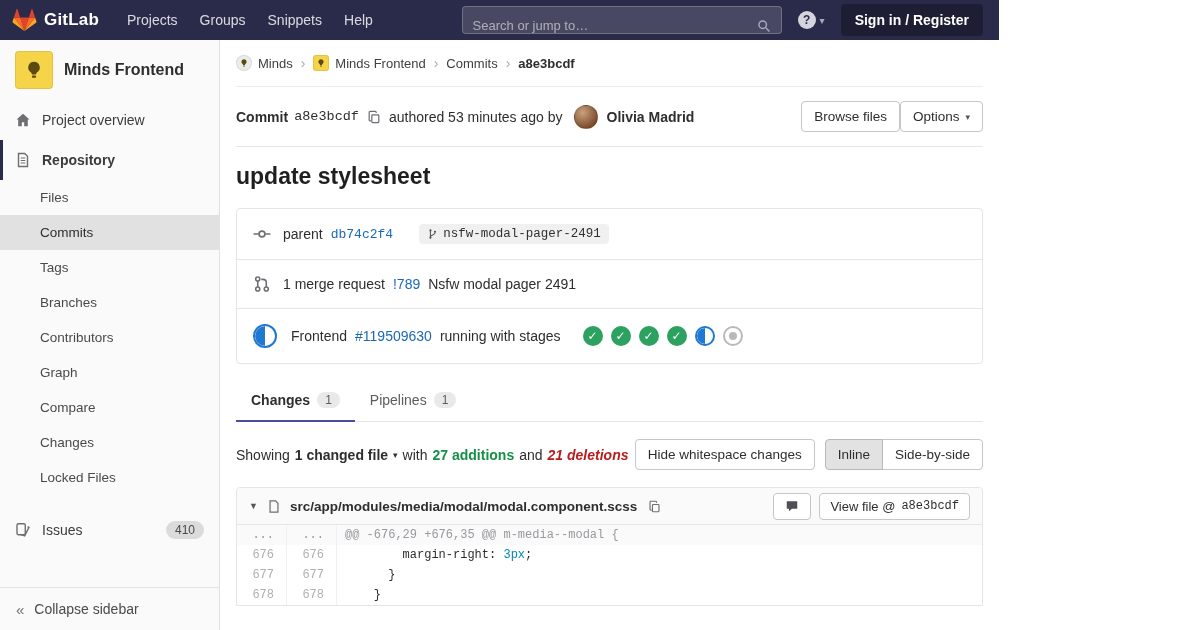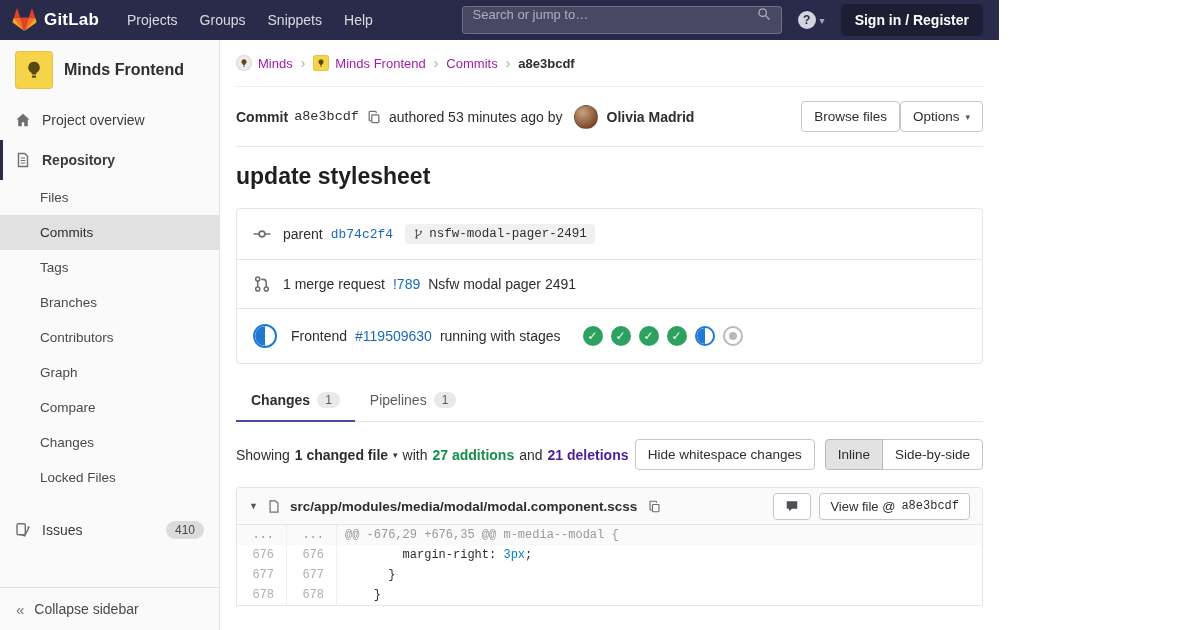--- a/index.html
+++ b/index.html
@@ -19,21 +19,21 @@
     background:#2a2a4a; display:flex; align-items:center; padding:0 16px 0 12px;
   }
   .brand { display:flex; align-items:center; gap:7px; cursor:pointer; }
   .brand-text { color:#fff; font-weight:700; font-size:17px; letter-spacing:.2px; }
   .nav-links { display:flex; align-items:center; gap:22px; margin-left:28px; }
   .nav-links a { color:rgba(255,255,255,.82); font-size:14px; }
   .nav-right { margin-left:auto; display:flex; align-items:center; gap:16px; }
   .searchbox {
     width:320px; height:28px; background:rgba(255,255,255,.14);
     border:1px solid rgba(255,255,255,.22); border-radius:4px;
-    display:flex; align-items:flex-start; padding:0 10px; color:#a9a9bc;
+    display:flex; align-items:flex-end; padding:0 10px; color:#a9a9bc;
   }
   .searchbox input {
     flex:1; background:transparent; border:none; outline:none;
     color:#fff; font-size:13px; font-family:inherit;
   }
   .searchbox input::placeholder { color:rgba(255,255,255,.55); }
   .help { display:flex; align-items:center; gap:4px; cursor:pointer; }
   .qcircle {
     width:18px; height:18px; border-radius:50%; background:#d4d4de; color:#2a2a4a;
     font-size:12px; font-weight:700; display:flex; align-items:center; justify-content:center;
@@ -79,21 +79,21 @@
   }
   .collapse-glyph { color:#6e6e73; font-size:15px; line-height:1; }
 
   
   .main { position:absolute; top:40px; left:220px; right:0; bottom:0; padding:0 16px; overflow:hidden; background:#fff; }
 
   .breadcrumbs {
     height:47px; display:flex; align-items:center; font-size:13px; color:#7a7a7a;
     border-bottom:1px solid #ededed;
   }
-  .crumb { display:flex; align-items:center; gap:6px; color:#a21caf; cursor:pointer; }
+  .crumb { display:flex; align-items:center; gap:6px; color:#404040; cursor:pointer; }
   .bc-avatar { width:16px; height:16px; border-radius:3px; background:#f6d44a; display:flex; align-items:center; justify-content:center; border:1px solid rgba(0,0,0,.08); }
   .bc-avatar.group { border-radius:50%; background:#ececec; }
   .bc-sep { margin:0 8px; color:#a9a9a9; font-size:14px; }
   .bc-current { color:#2e2e2e; font-weight:700; }
 
   .commit-header {
     display:flex; align-items:center; padding:14px 0; border-bottom:1px solid #e7e7e7; gap:6px;
   }
   .commit-word { font-weight:700; }
   .commit-sha { font-size:13.5px; color:#2e2e2e; }
@@ -114,21 +114,21 @@
 
   .commit-title { font-size:23px; font-weight:700; color:#1f1f1f; margin:16px 0 18px; }
 
   .info-box { border:1px solid #e5e5e5; border-radius:4px; margin-bottom:14px; }
   .info-row { display:flex; align-items:center; gap:8px; padding:15px 16px; }
   .info-row + .info-row { border-top:1px solid #e5e5e5; }
   .row-icon { color:#6e6e73; display:flex; margin-right:4px; }
   .link { color:#1b69b6; cursor:pointer; }
   .branch-pill {
     display:inline-flex; align-items:center; gap:5px; background:#f0f0f0;
-    border-radius:4px; padding:3px 8px; font-size:12.5px; color:#303030; margin-left:4px; cursor:pointer;
+    border-radius:4px; padding:3px 8px; font-size:12.5px; color:#303030; margin-left:18px; cursor:pointer;
   }
   .branch-pill svg { color:#55555c; }
 
   
   .ci {
     width:20px; height:20px; border-radius:50%; display:inline-flex;
     align-items:center; justify-content:center; overflow:hidden; flex:none;
     font-size:12px; font-weight:700; cursor:pointer;
   }
   .ci.passed { background:#2da160; color:#fff; }
@@ -144,21 +144,21 @@
     display:inline-flex; align-items:center; gap:7px; padding:14px 15px 12px;
     color:#5c5c5c; cursor:pointer; border-bottom:2px solid transparent; margin-bottom:-1px;
   }
   .tab.active { color:#2e2e2e; font-weight:700; border-bottom-color:#4b4ba3; }
   .tab-badge { background:#e9e9e9; color:#5c5c5c; border-radius:10px; font-size:12px; font-weight:400; padding:1px 8px; }
 
   .showing-row { display:flex; align-items:center; gap:5px; padding:17px 0 15px; font-size:14px; }
   .file-dropdown { background:none; border:none; font-family:inherit; font-size:14px; font-weight:700; color:#2e2e2e; display:inline-flex; align-items:center; gap:5px; cursor:pointer; }
   .file-dropdown .caret { font-size:9px; }
   .add-text { color:#168f48; font-weight:700; }
-  .del-text { color:#4c1d95; font-weight:700; }
+  .del-text { color:#b91c1c; font-weight:700;font-style:italic; }
   .showing-actions { margin-left:auto; display:flex; align-items:flex-start; gap:10px; }
   .seg { display:flex; }
   .seg .btn { border-radius:0; margin-left:-1px; }
   .seg .btn:first-child { border-radius:4px 0 0 4px; margin-left:0; }
   .seg .btn:last-child { border-radius:0 4px 4px 0; }
   .seg .btn.active { background:#e2e2e2; border-color:#b8b8b8; position:relative; }
 
   
   .file-card { border:1px solid #e5e5e5; border-radius:4px 4px 0 0; margin-top:2px; }
   .file-header {

